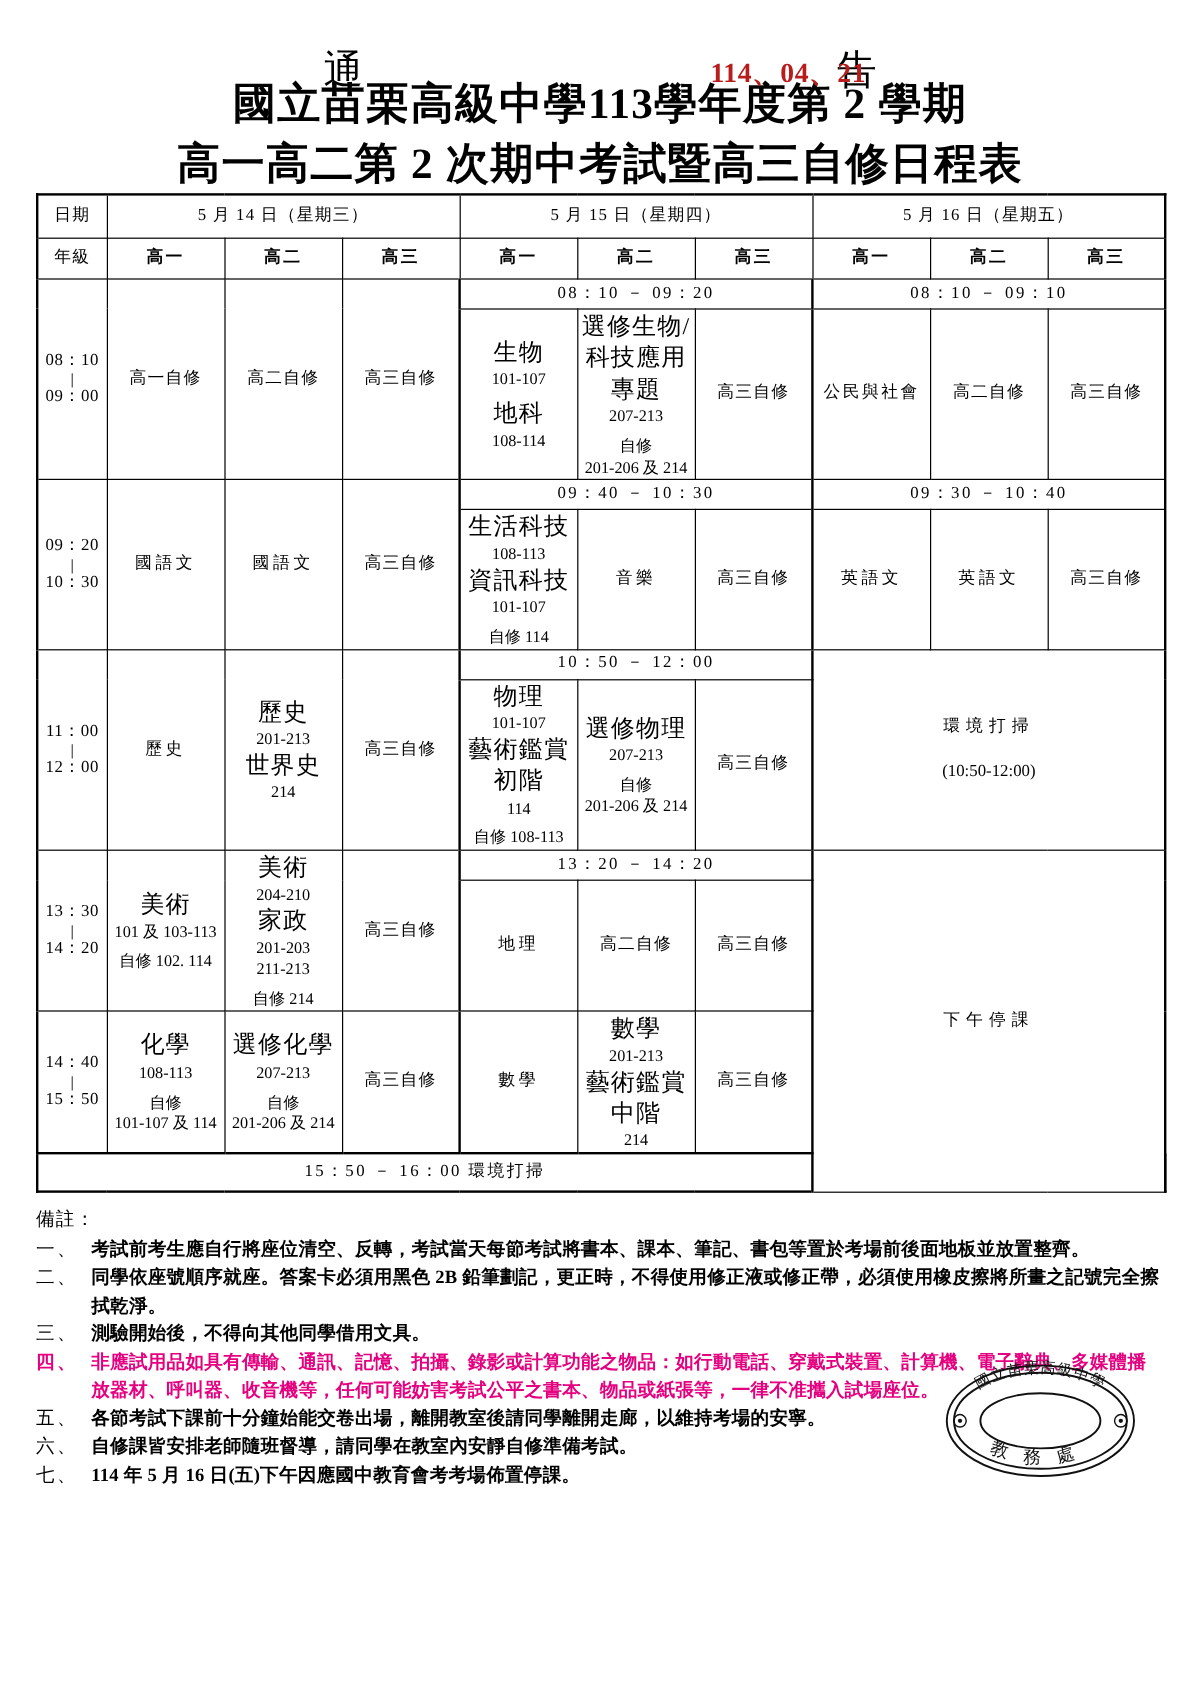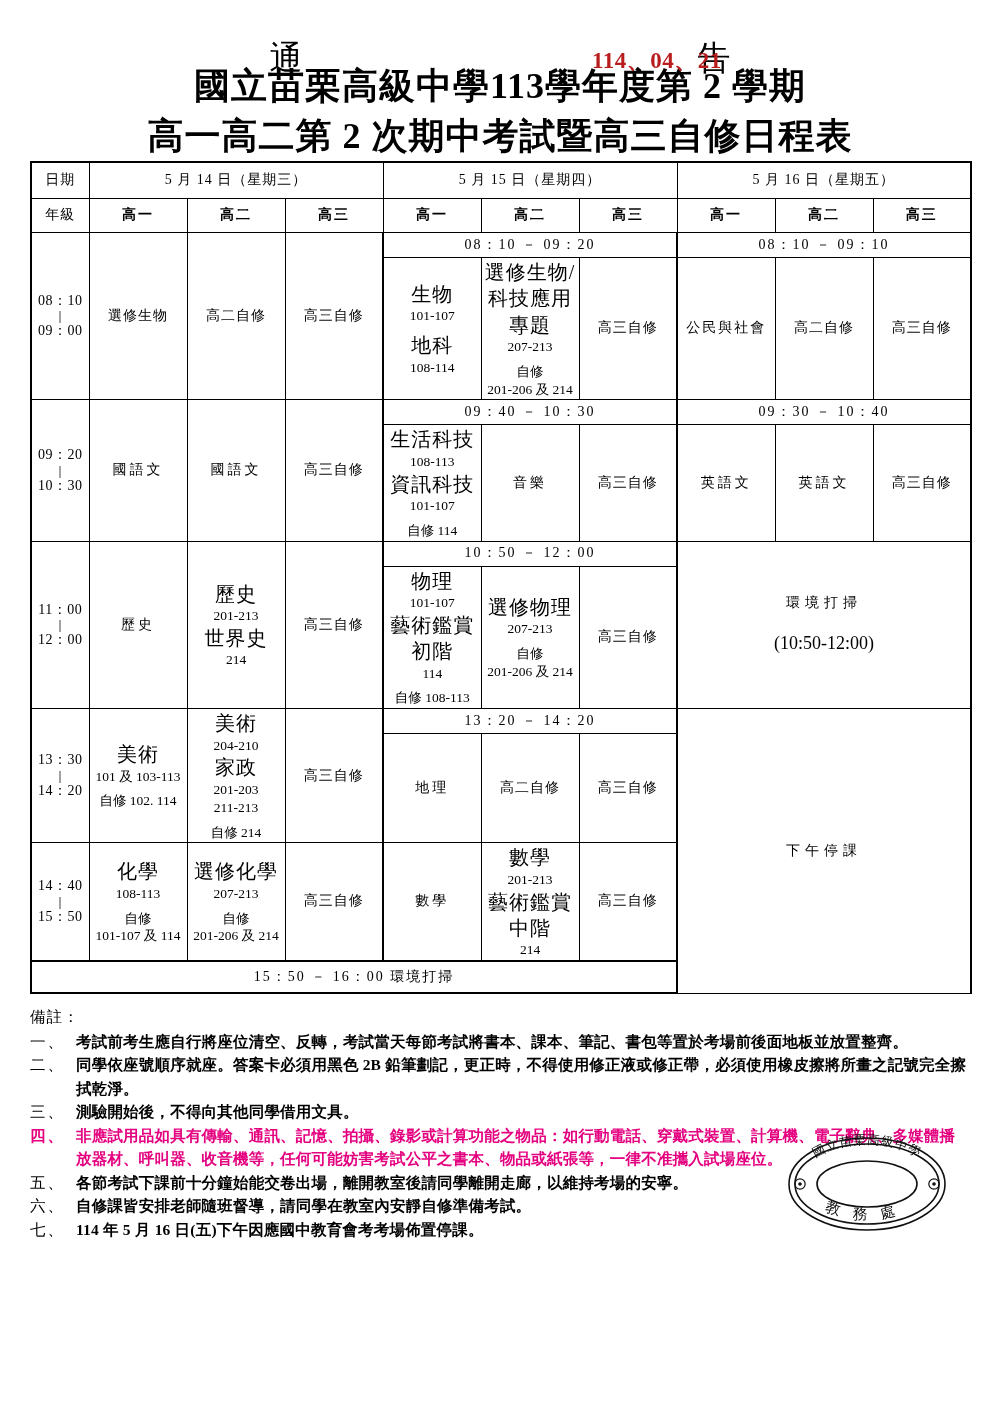--- a/index.html
+++ b/index.html
@@ -81,21 +81,21 @@
 
   .subj-lg { font-size: 21px; letter-spacing: 3px; }
   .subj-md { font-size: 17px; letter-spacing: 2px; }
   .subj-sm { font-size: 13px; letter-spacing: 1px; }
   .multi { font-size: 14px; line-height: 1.45; }
   .multi .big { font-size: 20px; letter-spacing: 1px; text-align: center; }
   .multi .rm  { font-size: 13.5px; letter-spacing: 0px; }
   .gap { display: block; height: 7px; }
 
   .big-note { font-size: 24px; letter-spacing: 5px; }
-  .big-note .sub { display: block; font-size: 18px; letter-spacing: 0px; margin-top: 20px; }
+  .big-note .sub { display: block; font-size: 14px; letter-spacing: 0px; margin-top: 20px; }
   .footrow { font-size: 20px; letter-spacing: 2px; height: 32px; }
 
   
   .notes {
     margin: 11px auto 0;
     width: 940px;
     font-size: 15.5px;
     line-height: 1.52;
     position: relative;
   }
@@ -155,21 +155,21 @@
           <td class="grade">高三</td>
           <td class="grade">高一</td>
           <td class="grade">高二</td>
           <td class="grade">高三</td>
           <td class="grade">高一</td>
           <td class="grade">高二</td>
           <td class="grade bR">高三</td>
         </tr>
         <tr>
           <td class="timecell bL" rowspan="2">08：10<span class="bar">｜</span>09：00</td>
-          <td class="subj-sm" rowspan="2">選修生物</td>
+          <td class="subj-sm" rowspan="2">高一自修</td>
           <td class="subj-sm" rowspan="2">高二自修</td>
           <td class="subj-sm" rowspan="2">高三自修</td>
           <td class="spanhdr bL" colspan="3">08：10 － 09：20</td>
           <td class="spanhdr bL bR" colspan="3">08：10 － 09：10</td>
         </tr>
         <tr>
           <td class="multi bL">
             <div class="big">生物</div>
             <div class="rm">101-107</div>
             <span class="gap"></span>

